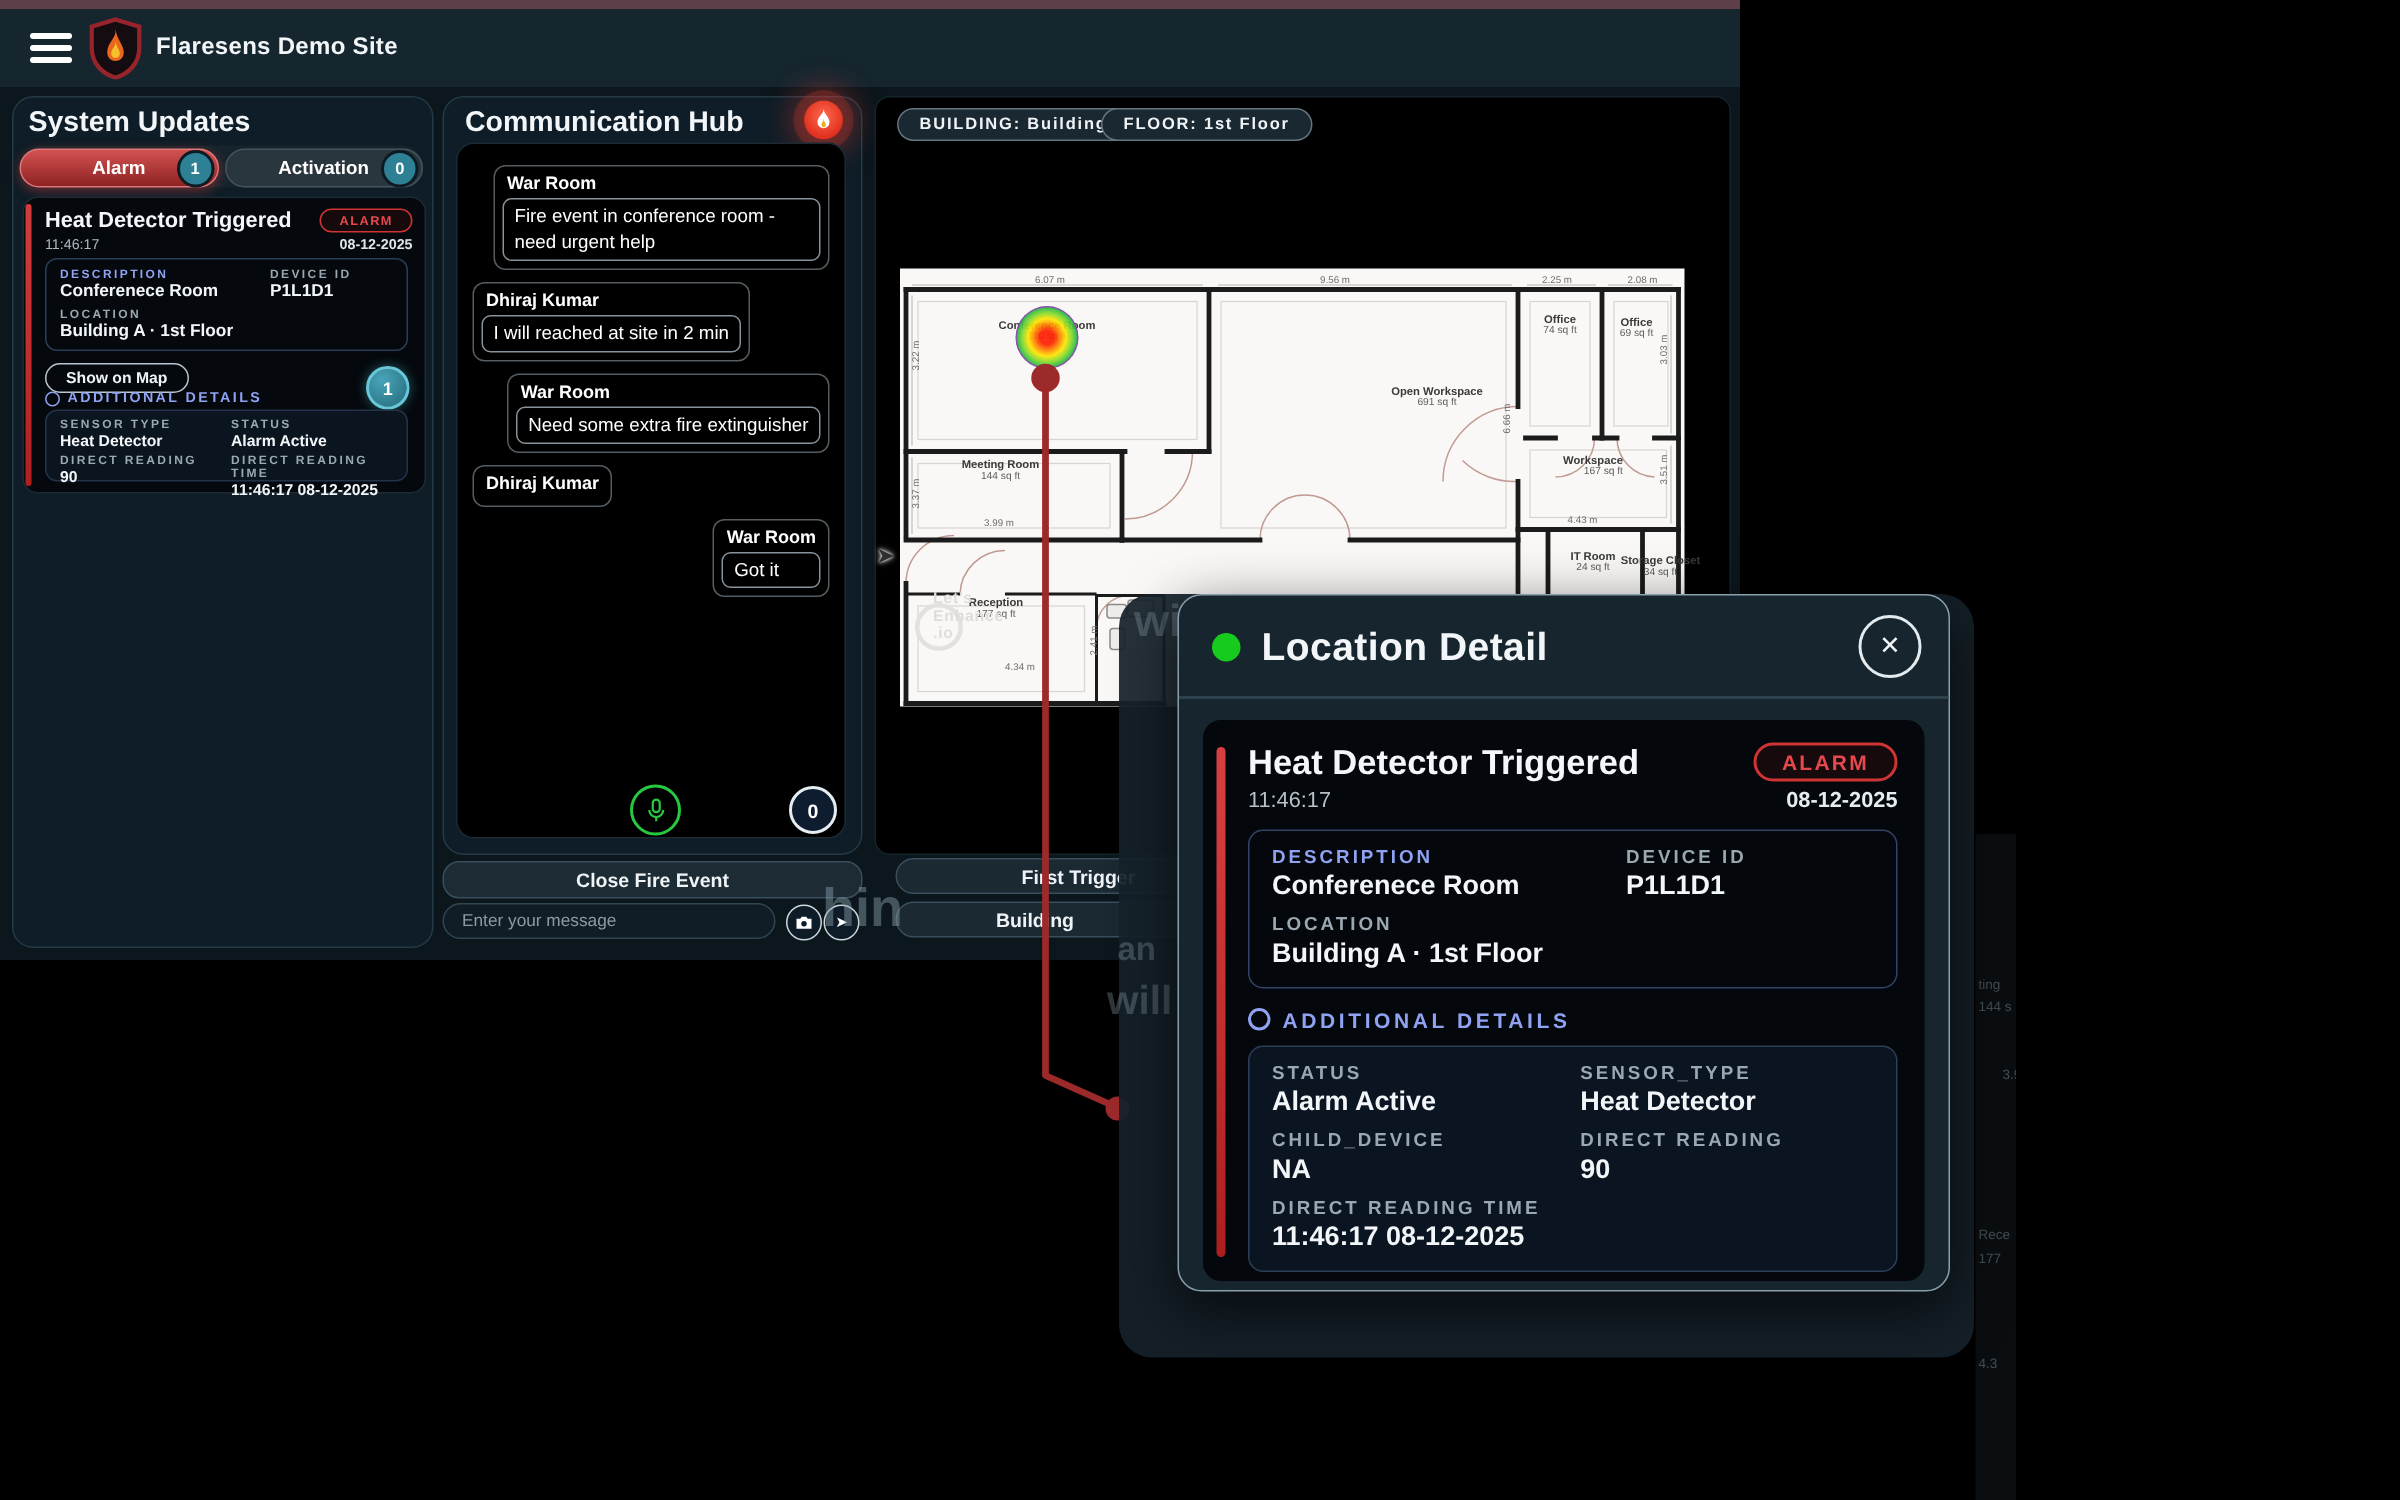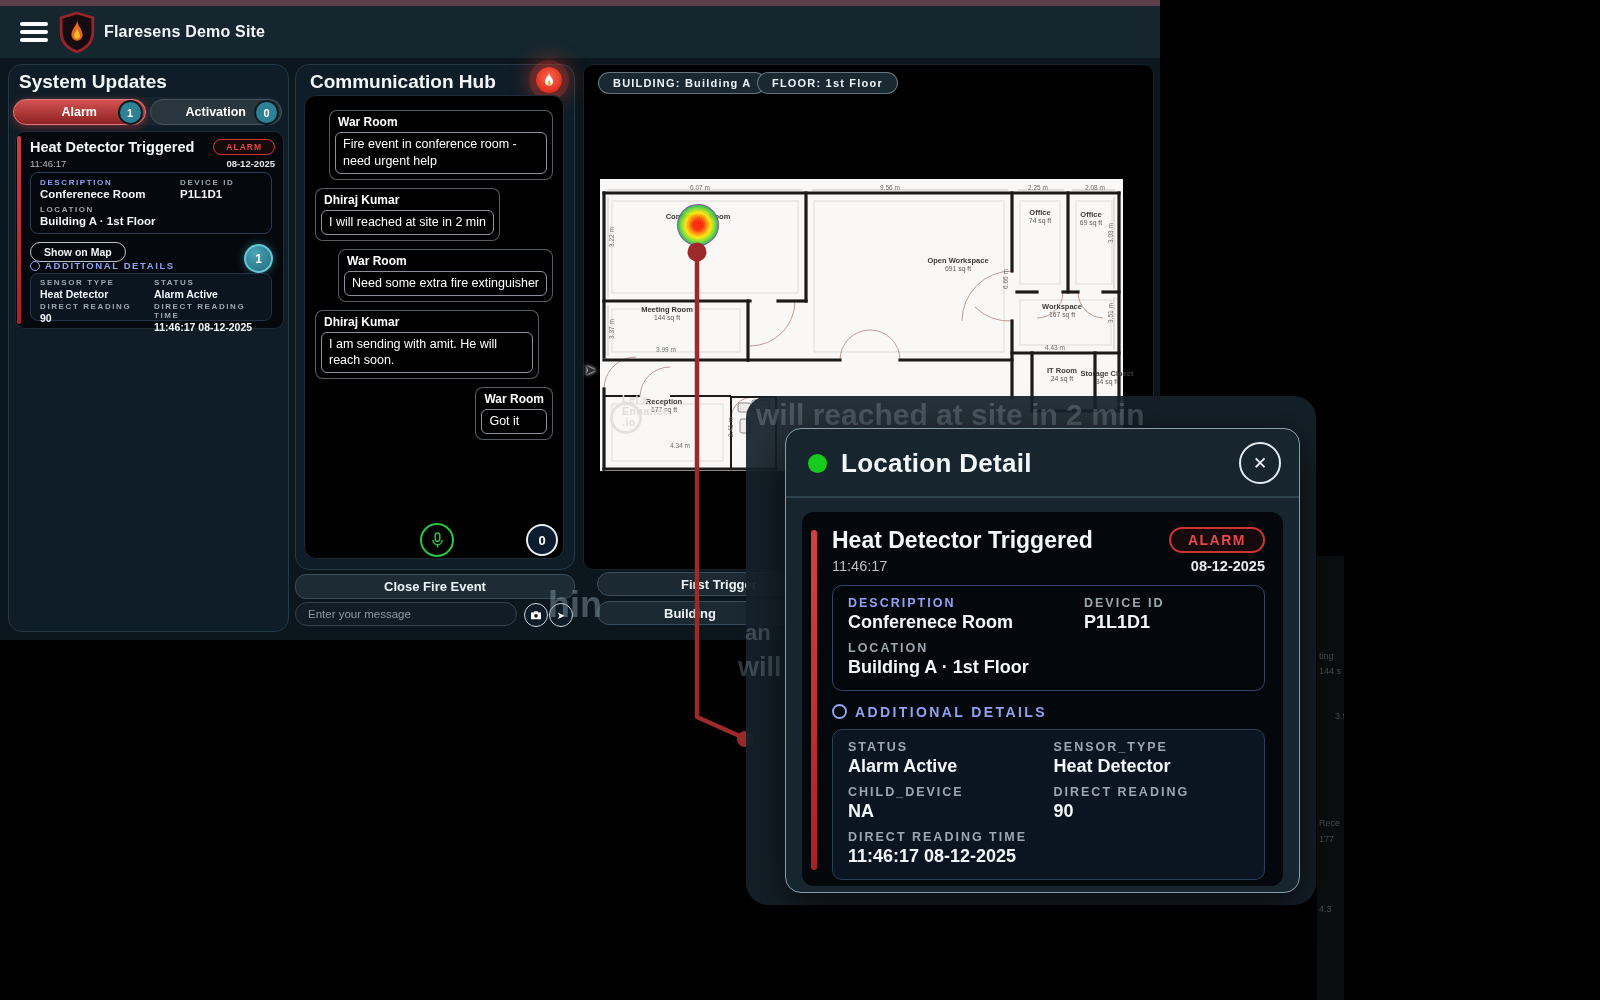--- a/index.html
+++ b/index.html
@@ -73,21 +73,21 @@
   .entrance-arrow{position:absolute;color:#2f2f2f;font-size:15px;text-shadow:0 0 4px #fff,0 0 2px #fff;}
   .watermark{position:absolute;color:#e0dcda;font-weight:700;line-height:1.1;font-size:10.5px;letter-spacing:.5px;}
   .map-btn{position:absolute;left:597px;height:24px;width:545px;background:#1b2933;border:1.5px solid #3a4f5c;border-radius:12px;color:#eef3f6;font-size:13px;font-weight:700;display:flex;align-items:center;box-sizing:border-box;cursor:pointer;}
 
   
   .leader-svg{position:absolute;left:0;top:0;width:1600px;height:1000px;pointer-events:none;z-index:8;}
 
   
   .popup-shadow{position:absolute;left:746px;top:396px;width:570px;height:509px;background:rgba(21,33,42,.93);border-radius:22px;z-index:9;}
   .ghost{position:absolute;font-weight:800;color:rgba(150,172,184,.32);z-index:10;white-space:nowrap;}
-  .popup{position:absolute;left:785px;top:428px;width:515px;height:465px;background:#16252e;border:1.5px solid #87a0ac;border-radius:16px;z-index:11;box-sizing:border-box;box-shadow:0 12px 40px rgba(0,0,0,.65);}
+  .popup{position:absolute;left:785px;top:396px;width:515px;height:465px;background:#16252e;border:1.5px solid #87a0ac;border-radius:16px;z-index:11;box-sizing:border-box;box-shadow:0 12px 40px rgba(0,0,0,.65);}
   .popup-hdr{display:flex;align-items:center;padding:13px 18px 10px 22px;}
   .gdot{width:19px;height:19px;border-radius:50%;background:#16cb1d;margin-right:14px;}
   .popup-title{color:#f2f6f8;font-size:26px;font-weight:800;letter-spacing:.3px;}
   .close-btn{margin-left:auto;width:38px;height:38px;border-radius:50%;border:2.5px solid #e3ebef;color:#f2f6f8;font-size:17px;font-weight:800;display:flex;align-items:center;justify-content:center;cursor:pointer;background:transparent;}
   .popup-divider{height:1.5px;background:#2e424d;margin:2px 0 0;}
   .popup-card{position:relative;margin:14px 16px;background:#04070b;border-radius:12px;padding:15px 18px 15px 30px;box-sizing:border-box;height:374px;}
   .redbar-lg{position:absolute;left:9px;top:18px;bottom:16px;width:6px;border-radius:4px;background:linear-gradient(180deg,#d74040,#ad1f1f);}
   .pc-titlerow{display:flex;align-items:center;}
   .pc-title{color:#f4f7f9;font-size:23px;font-weight:800;}
   .alarm-pill-lg{margin-left:auto;border:2px solid #cf3434;color:#e5484d;background:#170a0c;font-size:14px;font-weight:800;letter-spacing:1.5px;border-radius:999px;padding:3px 17px;}
@@ -205,21 +205,20 @@
           <div class="msg left">
             <div class="sender">Dhiraj Kumar</div>
             <div class="bubble">I will reached at site in 2 min</div>
           </div>
           <div class="msg right">
             <div class="sender">War Room</div>
             <div class="bubble">Need some extra fire extinguisher</div>
           </div>
           <div class="msg left">
             <div class="sender">Dhiraj Kumar</div>
-            <div class="bubble">I am sending with amit. He will reach soon.</div>
           </div>
           <div class="msg right">
             <div class="sender">War Room</div>
             <div class="bubble">Got it</div>
           </div>
         </div>
       <div class="mic-btn">
         <svg width="13" height="17" viewBox="0 0 14 18">
             <rect x="4.5" y="1" width="5" height="9" rx="2.5" fill="none" stroke="#27c840" stroke-width="1.6"></rect>
             <path d="M2 8.5 a5 5 0 0 0 10 0" fill="none" stroke="#27c840" stroke-width="1.6"></path>
@@ -233,21 +232,21 @@
     <div class="round-btn" style="left:524px;">
       <svg width="12" height="10" viewBox="0 0 14 12">
           <path d="M1 3 h3 l1.2-1.6 h3.6 L10 3 h3 v8 H1 Z" fill="#fff"></path>
           <circle cx="7" cy="7" r="2.2" fill="#0e1c28"></circle>
         </svg>
     </div>
     <div class="round-btn" style="left:549px;font-size:10px;">➤</div>
 
     <div class="map-panel">
       <div class="chip" style="left:14px;">BUILDING: Building A</div>
-      <div class="chip" style="left:150px;margin-left:23px;">FLOOR: 1st Floor</div>
+      <div class="chip" style="left:150px;">FLOOR: 1st Floor</div>
 
       <div class="floorplan">
         <svg width="523" height="292" viewBox="0 0 523 292">
 
           <g stroke="#d8d4d1" stroke-width="0.8" fill="none">
             <rect x="12" y="22" width="186" height="92"></rect>
             <rect x="12" y="130" width="128" height="43"></rect>
             <rect x="214" y="22" width="190" height="151"></rect>
             <rect x="420" y="22" width="40" height="83"></rect>
             <rect x="476" y="22" width="36" height="83"></rect>
@@ -332,21 +331,21 @@
               <div class="rarea">691 sq ft</div>
             </div>
             <div class="room-label" style="left: 440px; top: 38px;">
               <div class="rname">Office</div>
               <div class="rarea">74 sq ft</div>
             </div>
             <div class="room-label" style="left: 491px; top: 40px;">
               <div class="rname">Office</div>
               <div class="rarea">69 sq ft</div>
             </div>
-            <div class="room-label" style="left: 462px; top: 132px;">
+            <div class="room-label" style="left: 462px; top: 132px; text-align: right;">
               <div class="rname">Workspace</div>
               <div class="rarea">167 sq ft</div>
             </div>
             <div class="room-label" style="left: 462px; top: 196px;">
               <div class="rname">IT Room</div>
               <div class="rarea">24 sq ft</div>
             </div>
             <div class="room-label" style="left: 507px; top: 199px;">
               <div class="rname">Storage Closet</div>
               <div class="rarea">34 sq ft</div>

